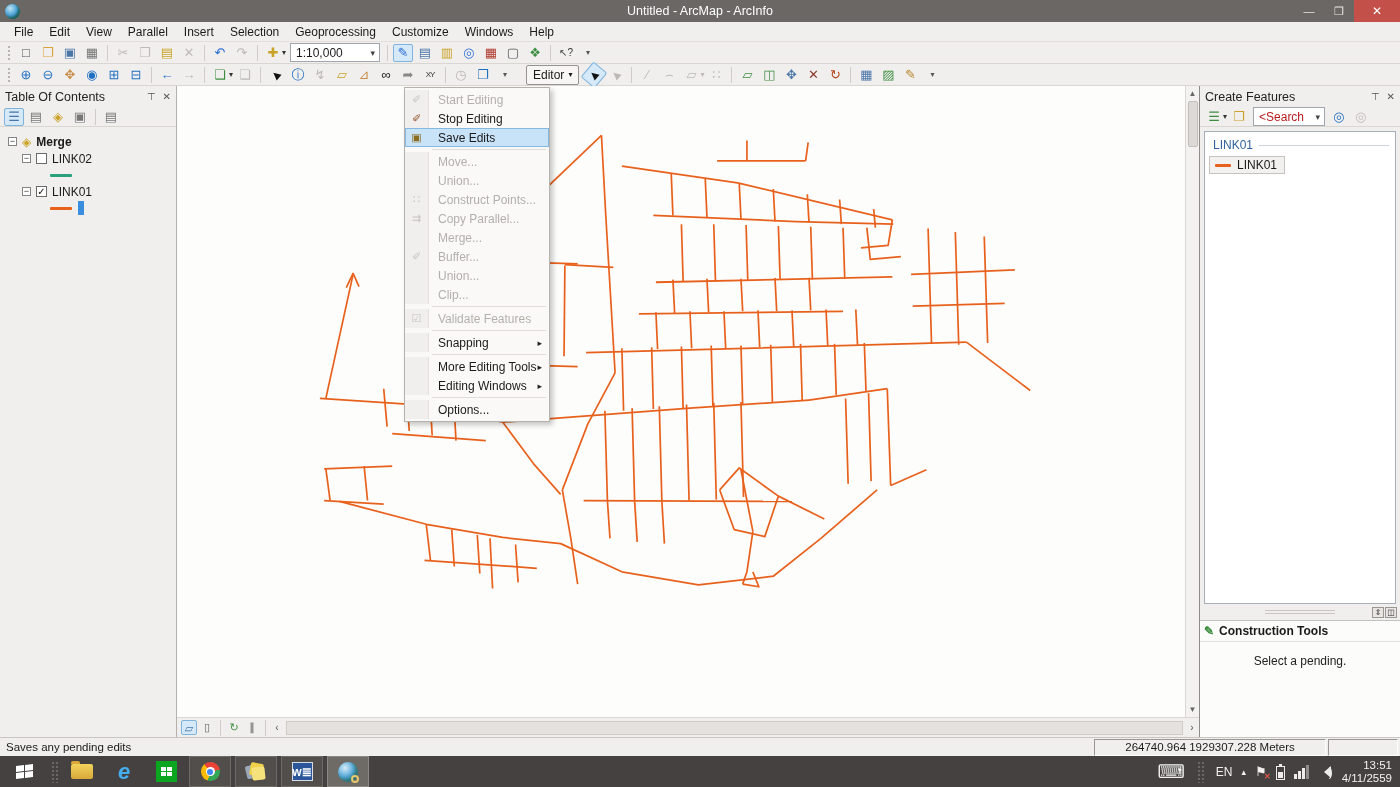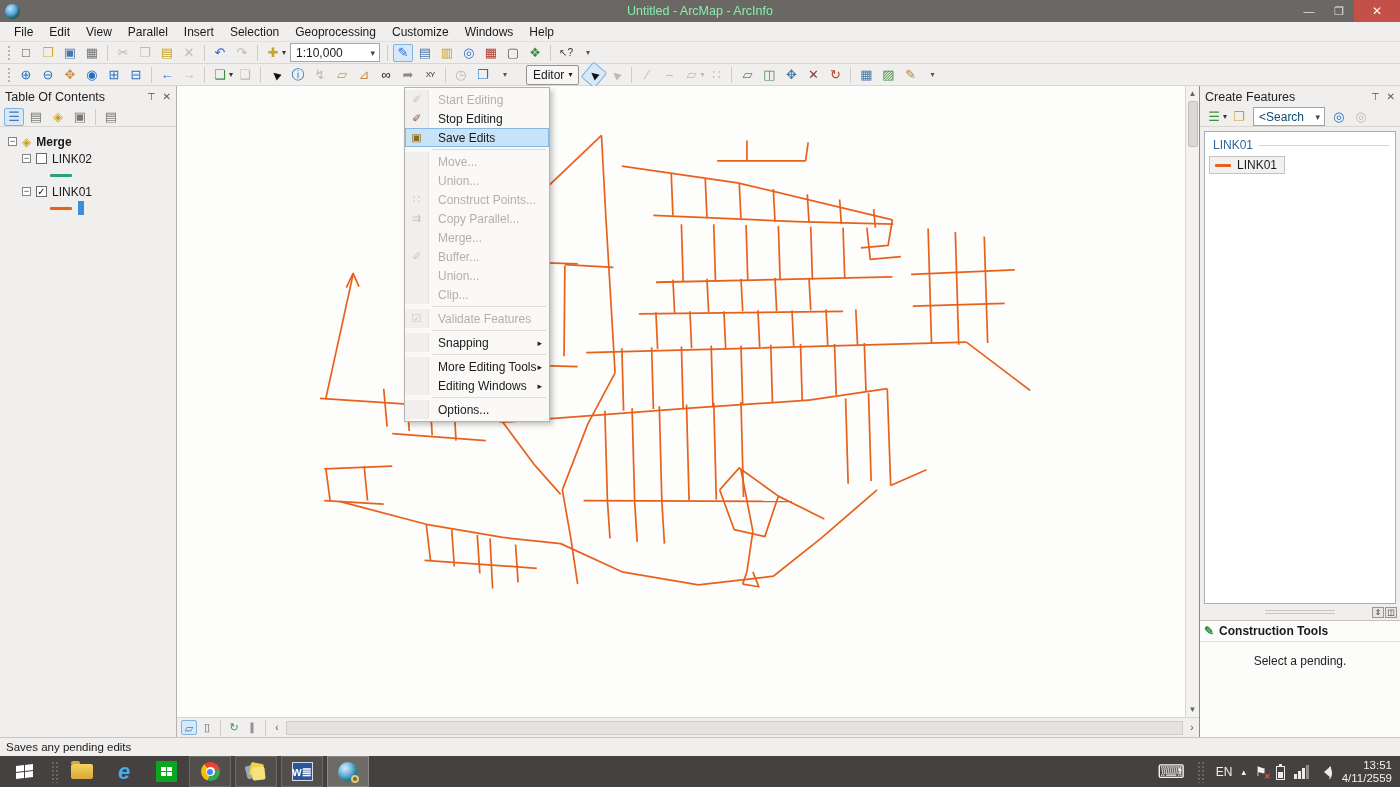--- a/index.html
+++ b/index.html
@@ -2,42 +2,42 @@
 <html><head>
 <meta charset="utf-8">
 <style>
   *{margin:0;padding:0;box-sizing:border-box;}
   html,body{width:1400px;height:787px;}
   body{position:relative;overflow:hidden;background:#BFBDB9;font-family:"Liberation Sans",sans-serif;font-size:12px;color:#1a1a1a;}
 
   
   #titlebar{position:absolute;left:0;top:0;width:1400px;height:22px;background:#6A6764;display:flex;align-items:center;}
   #app-icon{width:15px;height:15px;border-radius:50%;margin-left:5px;background:radial-gradient(circle at 35% 30%,#BFE3F2,#4FA3D8 45%,#1F5F96 80%);box-shadow:inset -2px -2px 2px rgba(20,90,40,.55);}
-  #title-text{position:absolute;left:0;right:0;text-align:center;color:#86efac;font-size:12.5px;}
+  #title-text{position:absolute;left:0;right:0;text-align:center;color:#ffffff;font-size:12.5px;}
   #win-buttons{margin-left:auto;display:flex;height:22px;z-index:2;}
   .wbtn{width:30px;height:22px;display:flex;align-items:center;justify-content:center;color:#E8E6E3;font-size:11px;}
   .wbtn.close{width:46px;background:#C35049;color:#fff;font-size:12px;}
 
   
   #menubar{position:absolute;left:0;top:22px;width:1400px;height:20px;background:#F1EFEE;display:flex;align-items:center;padding-left:6px;border-bottom:1px solid #E2DFDB;}
   .mb-item{padding:0 8px;line-height:20px;}
 
   
   .toolbar{position:absolute;left:0;width:1400px;height:22px;background:#F1EFEE;display:flex;align-items:center;border-bottom:1px solid #DAD7D3;padding-left:4px;}
   #tb1{top:42px;} #tb2{top:64px;}
   .toolbar::before{content:"";width:5px;height:16px;margin:0 3px;background:radial-gradient(circle,#B7B4B0 1px,transparent 1.3px) 0 0/4px 4px;}
   .tbi{display:inline-block;width:20px;height:18px;line-height:18px;text-align:center;font-size:13px;margin:0 1px;border-radius:2px;color:#444;}
   .tbi.dis{color:#BDBAB6;}
   .tbi.act{background:#D6E9F8;border:1px solid #7FB2DC;line-height:16px;}
   .tbsep{width:1px;height:16px;background:#CFCCC8;margin:0 4px;}
   .tbcaret{font-size:8px;color:#333;margin-left:-2px;margin-right:1px;}
   .tbcaret.dis{color:#BDBAB6;}
   .tbcombo{height:19px;border:1px solid #9FA6AD;background:#fff;display:inline-flex;align-items:center;padding-left:5px;margin:0 3px;font-size:12px;}
   .tbcombo .cval{flex:1;}
-  .tbcombo .cval.dim{color:#0c4a6e;}
+  .tbcombo .cval.dim{color:#b91c1c;}
   .tbcombo .ccaret{padding:0 4px;font-size:9px;color:#444;}
   .rotL{transform:rotate(-50deg);}
   .xs{font-size:8px;font-weight:normal;letter-spacing:-1px;}
   #editor-btn{display:inline-flex;align-items:center;height:20px;border:1px solid #979390;background:#F7F6F4;padding:0 6px;margin:0 4px 0 10px;border-radius:2px;}
   #editor-btn .ecaret{font-size:8px;margin-left:4px;}
 
   
   .panel-header{height:21px;display:flex;align-items:center;padding:0 5px;font-size:12.5px;color:#222;}
   .panel-header .ph-icons{margin-left:auto;display:flex;gap:7px;color:#555;font-size:10px;}
   .ptoolbar{height:20px;display:flex;align-items:center;padding-left:3px;border-bottom:1px solid #DAD7D3;}
@@ -559,20 +559,24 @@
     <div id="ct-header">
       <span id="ct-icon" style="color: rgb(62, 142, 65);">✎</span>
       <span>Construction Tools</span>
     </div>
     <div id="ct-empty">Select a pending.</div>
   </div>
 </div>
 
 <div id="statusbar">
   <span id="status-msg">Saves any pending edits</span>
+  <span id="status-right">
+    <span id="coords-box" class="sunken">264740.964  1929307.228 Meters</span>
+    <span id="status-extra" class="sunken"></span>
+  </span>
 </div>
 
 <div id="taskbar">
   <div id="start-btn">
     <div id="start-flag">
         <span></span>
         <span></span>
         <span></span>
         <span></span>
       </div>

